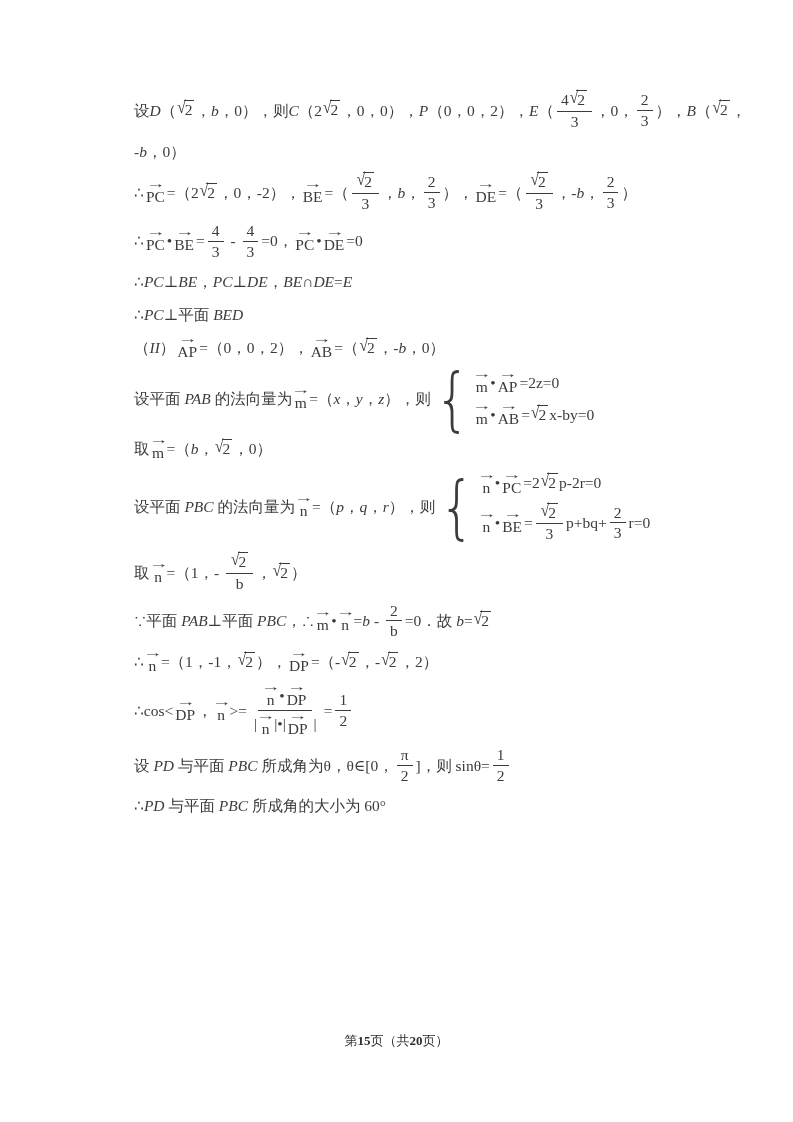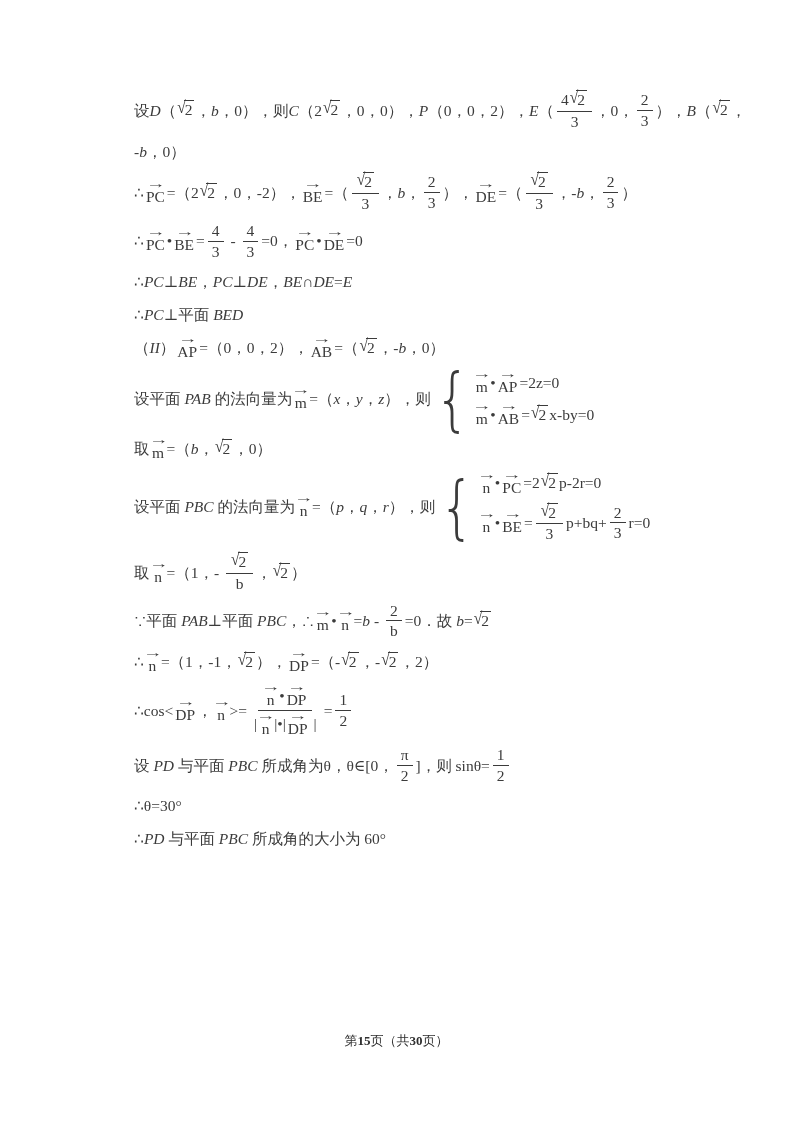--- a/index.html
+++ b/index.html
@@ -51,18 +51,17 @@
     <div class="mline"><span class="t">∴</span><span class="t i">PC</span><span class="t">⊥平面 </span><span class="t i">BED</span></div>
     <div class="mline"><span class="t">（</span><span class="t i">II</span><span class="t">）</span><span class="vec"><span class="varrow">→</span><span class="vbase">AP</span></span><span class="t">=（0，0，2），</span><span class="vec"><span class="varrow">→</span><span class="vbase">AB</span></span><span class="t">=（</span><span class="sqrt"><span class="rad">√</span><span class="arg">2</span></span><span class="t">，-</span><span class="t i">b</span><span class="t">，0）</span></div>
     <div class="mline"><span class="t">设平面 </span><span class="t i">PAB</span><span class="t"> 的法向量为</span><span class="vec"><span class="varrow">→</span><span class="vbase">m</span></span><span class="t">=（</span><span class="t i">x</span><span class="t">，</span><span class="t i">y</span><span class="t">，</span><span class="t i">z</span><span class="t">），则</span><span class="cases"><span class="brace">{</span><span class="crows"><span class="crow"><span class="vec"><span class="varrow">→</span><span class="vbase">m</span></span><span class="t">•</span><span class="vec"><span class="varrow">→</span><span class="vbase">AP</span></span><span class="t">=2z=0</span></span><span class="crow"><span class="vec"><span class="varrow">→</span><span class="vbase">m</span></span><span class="t">•</span><span class="vec"><span class="varrow">→</span><span class="vbase">AB</span></span><span class="t">=</span><span class="sqrt"><span class="rad">√</span><span class="arg">2</span></span><span class="t">x-by=0</span></span></span></span></div>
     <div class="mline"><span class="t">取</span><span class="vec"><span class="varrow">→</span><span class="vbase">m</span></span><span class="t">=（</span><span class="t i">b</span><span class="t">，</span><span class="sqrt"><span class="rad">√</span><span class="arg">2</span></span><span class="t">，0）</span></div>
     <div class="mline"><span class="t">设平面 </span><span class="t i">PBC</span><span class="t"> 的法向量为</span><span class="vec"><span class="varrow">→</span><span class="vbase">n</span></span><span class="t">=（</span><span class="t i">p</span><span class="t">，</span><span class="t i">q</span><span class="t">，</span><span class="t i">r</span><span class="t">），则</span><span class="cases"><span class="brace">{</span><span class="crows"><span class="crow"><span class="vec"><span class="varrow">→</span><span class="vbase">n</span></span><span class="t">•</span><span class="vec"><span class="varrow">→</span><span class="vbase">PC</span></span><span class="t">=2</span><span class="sqrt"><span class="rad">√</span><span class="arg">2</span></span><span class="t">p-2r=0</span></span><span class="crow"><span class="vec"><span class="varrow">→</span><span class="vbase">n</span></span><span class="t">•</span><span class="vec"><span class="varrow">→</span><span class="vbase">BE</span></span><span class="t">=</span><span class="frac"><span class="num"><span class="sqrt"><span class="rad">√</span><span class="arg">2</span></span></span><span class="den"><span class="t">3</span></span></span><span class="t">p+bq+</span><span class="frac"><span class="num"><span class="t">2</span></span><span class="den"><span class="t">3</span></span></span><span class="t">r=0</span></span></span></span></div>
     <div class="mline"><span class="t">取</span><span class="vec"><span class="varrow">→</span><span class="vbase">n</span></span><span class="t">=（1，- </span><span class="frac"><span class="num"><span class="sqrt"><span class="rad">√</span><span class="arg">2</span></span></span><span class="den"><span class="t">b</span></span></span><span class="t">，</span><span class="sqrt"><span class="rad">√</span><span class="arg">2</span></span><span class="t">）</span></div>
     <div class="mline"><span class="t">∵平面 </span><span class="t i">PAB</span><span class="t">⊥平面 </span><span class="t i">PBC</span><span class="t">，∴</span><span class="vec"><span class="varrow">→</span><span class="vbase">m</span></span><span class="t">•</span><span class="vec"><span class="varrow">→</span><span class="vbase">n</span></span><span class="t">=</span><span class="t i">b</span><span class="t"> - </span><span class="frac"><span class="num"><span class="t">2</span></span><span class="den"><span class="t">b</span></span></span><span class="t">=0．故 </span><span class="t i">b</span><span class="t">=</span><span class="sqrt"><span class="rad">√</span><span class="arg">2</span></span></div>
     <div class="mline"><span class="t">∴</span><span class="vec"><span class="varrow">→</span><span class="vbase">n</span></span><span class="t">=（1，-1，</span><span class="sqrt"><span class="rad">√</span><span class="arg">2</span></span><span class="t">），</span><span class="vec"><span class="varrow">→</span><span class="vbase">DP</span></span><span class="t">=（-</span><span class="sqrt"><span class="rad">√</span><span class="arg">2</span></span><span class="t">，-</span><span class="sqrt"><span class="rad">√</span><span class="arg">2</span></span><span class="t">，2）</span></div>
     <div class="mline"><span class="t">∴cos&lt;</span><span class="vec"><span class="varrow">→</span><span class="vbase">DP</span></span><span class="t">，</span><span class="vec"><span class="varrow">→</span><span class="vbase">n</span></span><span class="t">&gt;=</span><span class="frac"><span class="num"><span class="vec"><span class="varrow">→</span><span class="vbase">n</span></span><span class="t">•</span><span class="vec"><span class="varrow">→</span><span class="vbase">DP</span></span></span><span class="den"><span class="t">|</span><span class="vec"><span class="varrow">→</span><span class="vbase">n</span></span><span class="t">|•|</span><span class="vec"><span class="varrow">→</span><span class="vbase">DP</span></span><span class="t"> |</span></span></span><span class="t">=</span><span class="frac"><span class="num"><span class="t">1</span></span><span class="den"><span class="t">2</span></span></span></div>
     <div class="mline"><span class="t">设 </span><span class="t i">PD</span><span class="t"> 与平面 </span><span class="t i">PBC</span><span class="t"> 所成角为θ，θ∈[0，</span><span class="frac"><span class="num"><span class="t">π</span></span><span class="den"><span class="t">2</span></span></span><span class="t">]，则 sinθ=</span><span class="frac"><span class="num"><span class="t">1</span></span><span class="den"><span class="t">2</span></span></span></div>
-    <div class="mline"><span class="t">∴θ=30°</span></div>
     <div class="mline"><span class="t">∴</span><span class="t i">PD</span><span class="t"> 与平面 </span><span class="t i">PBC</span><span class="t"> 所成角的大小为 60°</span></div>
   </div>
 <div class="footer">
-  <span class="mline-inner"><span class="t">第</span><span class="t bold">15</span><span class="t">页（共</span><span class="t bold">30</span><span class="t">页）</span></span>
+  <span class="mline-inner"><span class="t">第</span><span class="t bold">15</span><span class="t">页（共</span><span class="t bold">20</span><span class="t">页）</span></span>
 </div>
 
 </body></html>

